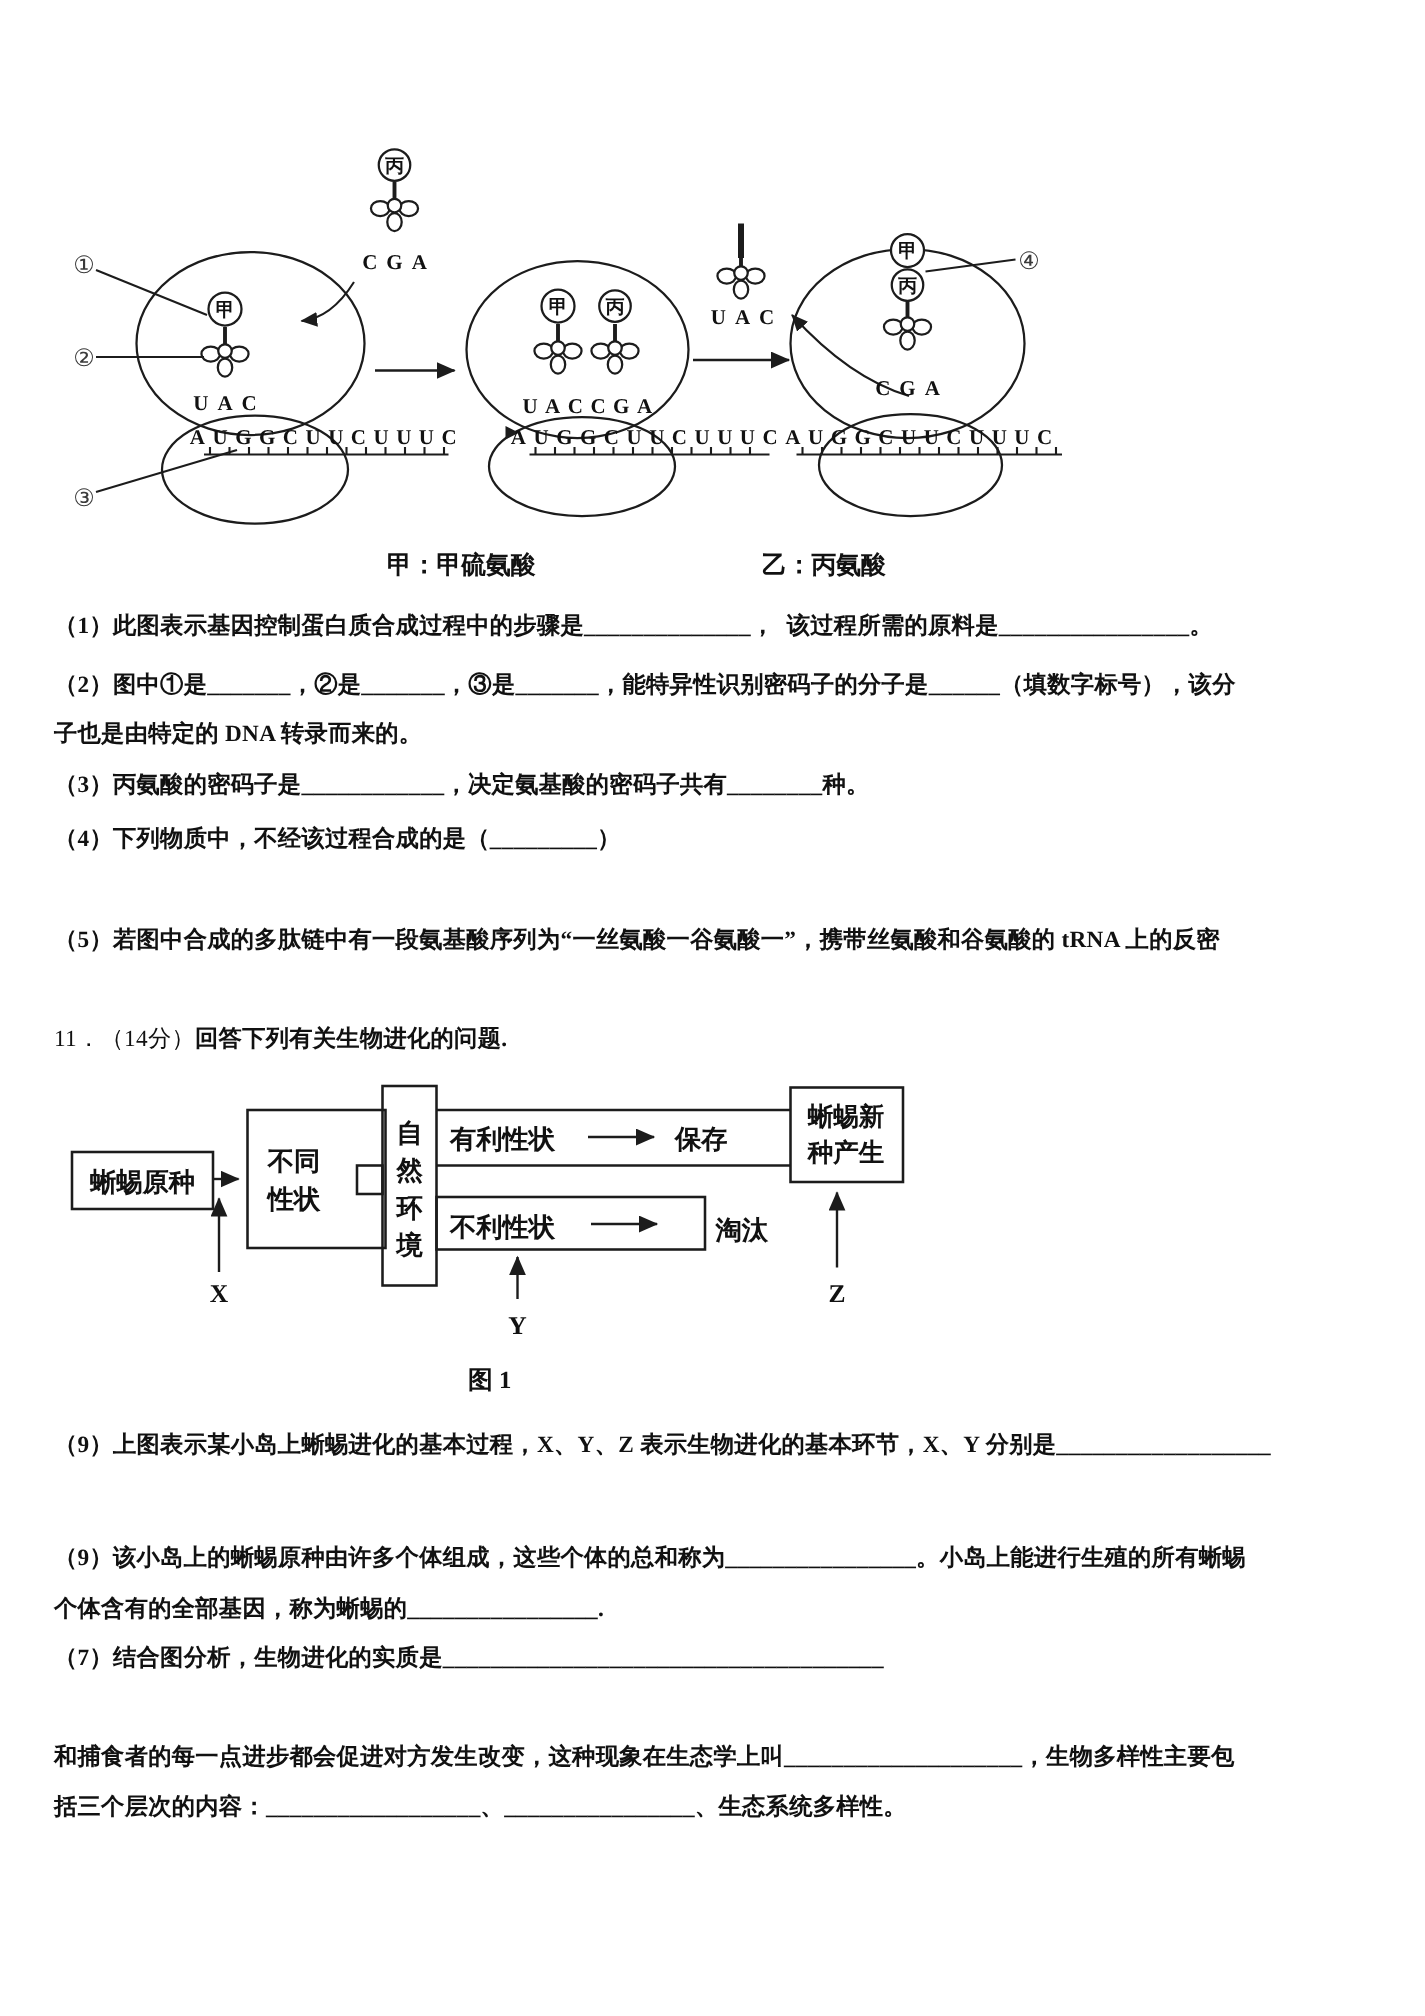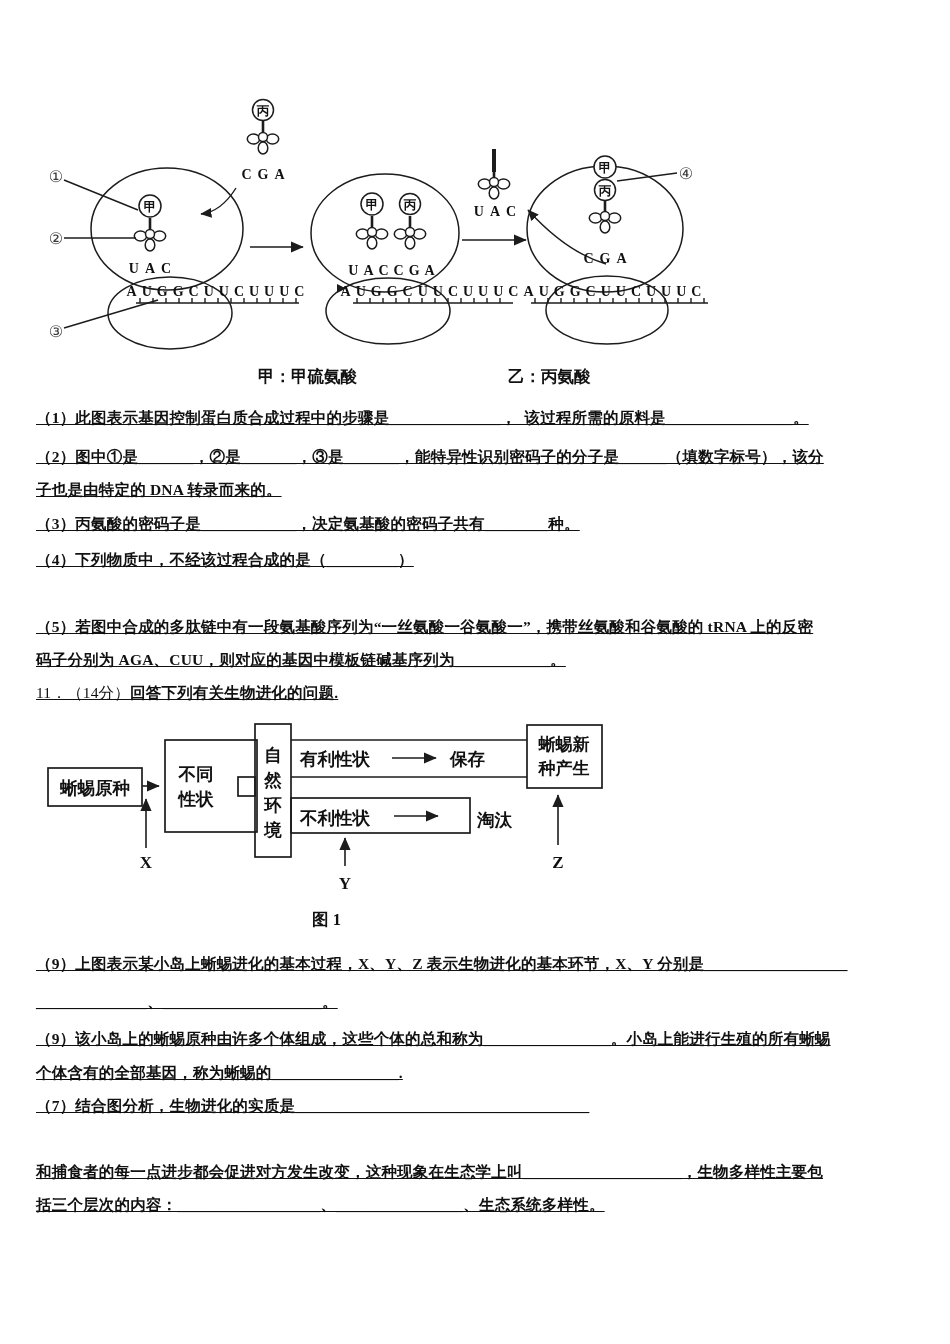--- a/index.html
+++ b/index.html
@@ -9,21 +9,21 @@
   svg text{font-family:"Liberation Serif","DejaVu Serif",serif;fill:#111;}
   .seq{font-weight:bold;font-size:14px;letter-spacing:5px;}
   .seq3{font-weight:bold;font-size:14px;letter-spacing:6px;}
   .aa{font-weight:bold;font-size:12.5px;}
   .numlab{font-size:16px;fill:#3a3a3a;}
   .fc{font-weight:bold;font-size:17.5px;}
   .fcs{font-weight:bold;font-size:17px;}
   .cap{font-weight:bold;font-size:16.5px;}
   .xyz{font-weight:bold;font-size:17px;}
   .tline{position:absolute;left:36px;white-space:pre;font-size:15.5px;font-weight:bold;
-         letter-spacing:0.2px;line-height:20px;text-decoration:underline;}
+         letter-spacing:0.2px;line-height:20px;}
   .shape{fill:none;stroke:#1c1c1c;stroke-width:1.5;}
   .box{fill:none;stroke:#1c1c1c;stroke-width:1.7;}
   .lead{stroke:#1c1c1c;stroke-width:1.4;fill:none;}
   .arr{stroke:#1c1c1c;stroke-width:1.6;fill:none;}
   .white{fill:#fff;stroke:#1c1c1c;stroke-width:1.5;}
 </style>
 </head>
 <body>
 
 <div class="page">
@@ -170,25 +170,23 @@
     <text class="cap" x="312" y="925">图 1</text>
   </g>
 </svg>
 
 <div class="tline" style="top:408px">（1）此图表示基因控制蛋白质合成过程中的步骤是______________，  该过程所需的原料是________________。</div>
 <div class="tline" style="top:447px">（2）图中①是_______，②是_______，③是_______，能特异性识别密码子的分子是______（填数字标号），该分</div>
 <div class="tline" style="top:480px">子也是由特定的 DNA 转录而来的。</div>
 <div class="tline" style="top:514px">（3）丙氨酸的密码子是____________，决定氨基酸的密码子共有________种。</div>
 <div class="tline" style="top:550px">（4）下列物质中，不经该过程合成的是（_________）</div>
 <div class="tline" style="top:617px">（5）若图中合成的多肽链中有一段氨基酸序列为“一丝氨酸一谷氨酸一”，携带丝氨酸和谷氨酸的 tRNA 上的反密</div>
-<div class="tline" style="top:650px">码子分别为 AGA、CUU，则对应的基因中模板链碱基序列为____________。</div>
 
 <div class="tline" style="top:683px"><span style="font-weight:normal">11．（14分）</span><span>回答下列有关生物进化的问题.</span></div>
 
 <div class="tline" style="top:954px">（9）上图表示某小岛上蜥蜴进化的基本过程，X、Y、Z 表示生物进化的基本环节，X、Y 分别是__________________</div>
-<div class="tline" style="top:992px">______________、____________________。</div>
 <div class="tline" style="top:1029px">（9）该小岛上的蜥蜴原种由许多个体组成，这些个体的总和称为________________。小岛上能进行生殖的所有蜥蜴</div>
 <div class="tline" style="top:1063px">个体含有的全部基因，称为蜥蜴的________________.</div>
 <div class="tline" style="top:1096px">（7）结合图分析，生物进化的实质是_____________________________________</div>
 <div class="tline" style="top:1195px">括三个层次的内容：__________________、________________、生态系统多样性。</div>
 <div class="tline" style="top:1162px">和捕食者的每一点进步都会促进对方发生改变，这种现象在生态学上叫____________________，生物多样性主要包</div>
 
 </div>
 
 </body></html>

